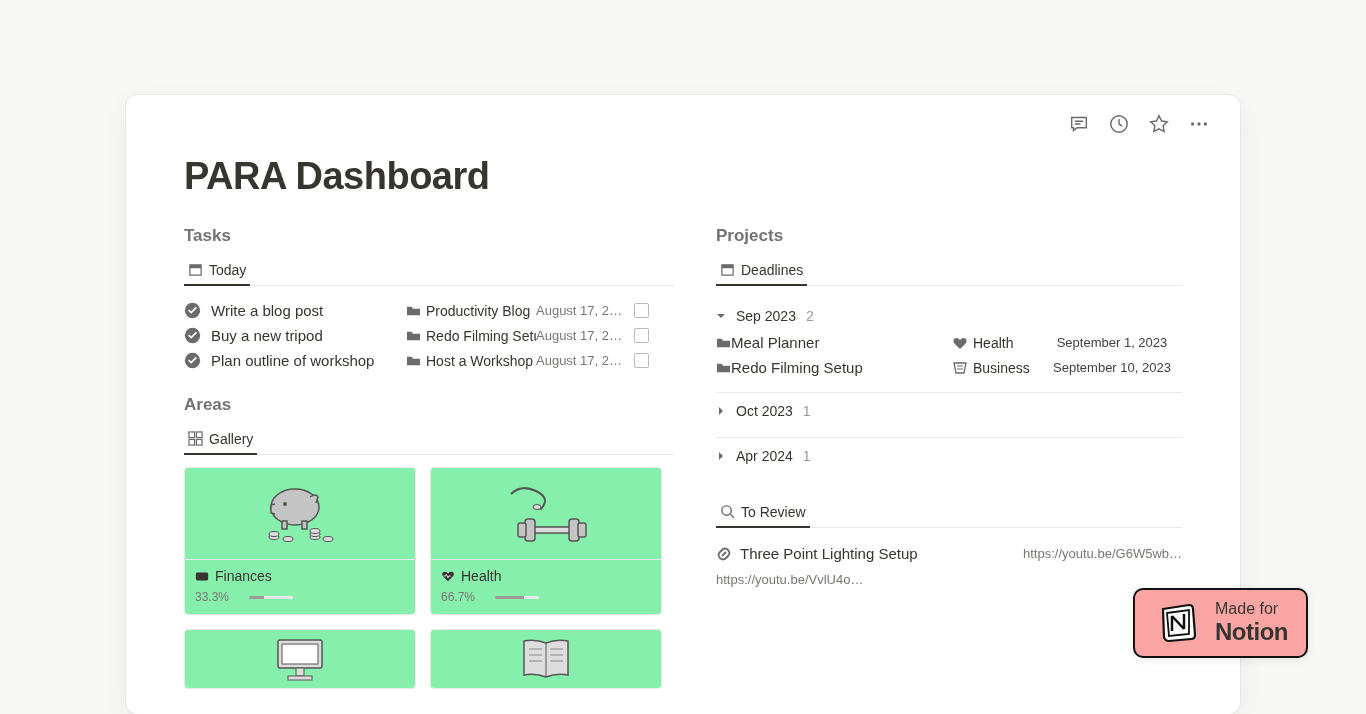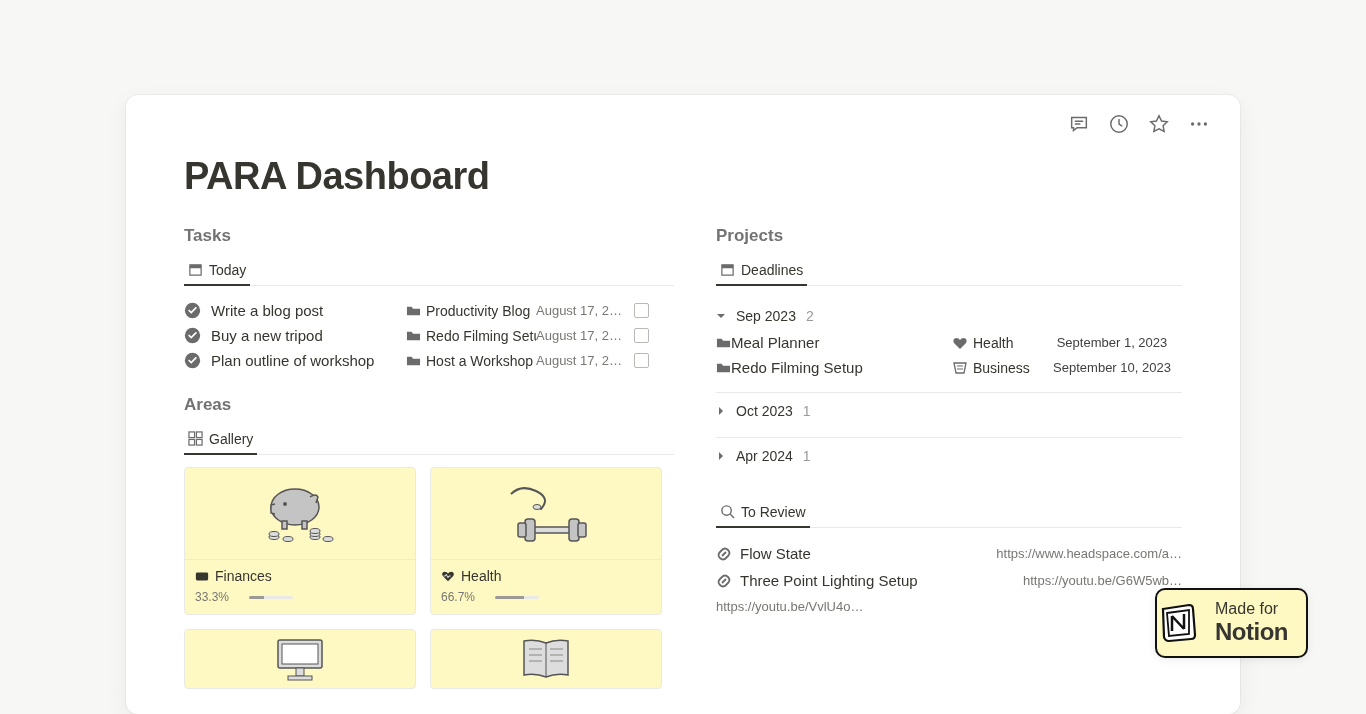--- a/index.html
+++ b/index.html
@@ -104,21 +104,21 @@
     .gallery-grid {
       display: flex;
       flex-wrap: wrap;
       gap: 14px;
     }
     .gallery-card {
       width: 232px;
       border: 1px solid #e9e9e7;
       border-radius: 4px;
       overflow: hidden;
-      background: #fef9c3;
+      background: #86efac;
     }
     .gallery-cover {
       height: 92px;
       display: flex;
       align-items: center;
       justify-content: center;
       border-bottom: 1px solid #e9e9e7;
     }
     .gallery-body { padding: 8px 10px 10px; }
     .gallery-name {
@@ -178,24 +178,24 @@
       font-size: 15px;
     }
     .res-name { display: flex; align-items: center; gap: 8px; flex: 1; font-weight: 500; }
     .link-icon { width: 16px; height: 16px; stroke: #6b6b6b; fill: none; stroke-width: 1.8; }
     .res-url { font-size: 13px; color: #787774; max-width: 190px; white-space: nowrap; overflow: hidden; text-overflow: ellipsis; text-align: right; }
     
     .badge {
       position: absolute;
       right: 58px;
       bottom: 56px;
-      background: #fef9c3;
+      background: #fca5a5;
       border: 2px solid #111;
       border-radius: 10px;
-      padding: 10px 18px 10px 0;
+      padding: 10px 18px 10px 22px;
       display: flex;
       align-items: center;
       gap: 14px;
       box-shadow: 0 2px 8px rgba(0,0,0,0.08);
     }
     .badge-text { line-height: 1.15; }
     .badge-text .l1 { font-size: 16px; font-weight: 500; }
     .badge-text .l2 { font-size: 24px; font-weight: 700; letter-spacing: -0.5px; }
     .section { margin-bottom: 22px; }
   </style>
@@ -491,29 +491,20 @@
                 </svg>
               <span>To Review</span>
             </div>
           </div>
 
           <div class="res-row">
             <span class="res-name">
               <svg class="link-icon" viewBox="0 0 16 16">
                   <path d="M6 10 L10 6 M7 3 L4 6 Q1 9 4 12 Q7 15 10 12 M9 13 L12 10 Q15 7 12 4 Q9 1 6 4"></path>
                 </svg>
-              <span>Flow State</span>
-            </span>
-            <span class="res-url">https://www.headspace.com/a…</span>
-          </div>
-          <div class="res-row">
-            <span class="res-name">
-              <svg class="link-icon" viewBox="0 0 16 16">
-                  <path d="M6 10 L10 6 M7 3 L4 6 Q1 9 4 12 Q7 15 10 12 M9 13 L12 10 Q15 7 12 4 Q9 1 6 4"></path>
-                </svg>
               <span>Three Point Lighting Setup</span>
             </span>
             <span class="res-url">https://youtu.be/G6W5wb…</span>
           </div>
           <div class="res-row">
             <span class="res-url">https://youtu.be/VvlU4o…</span>
           </div>
         </div>
 
       </div>

